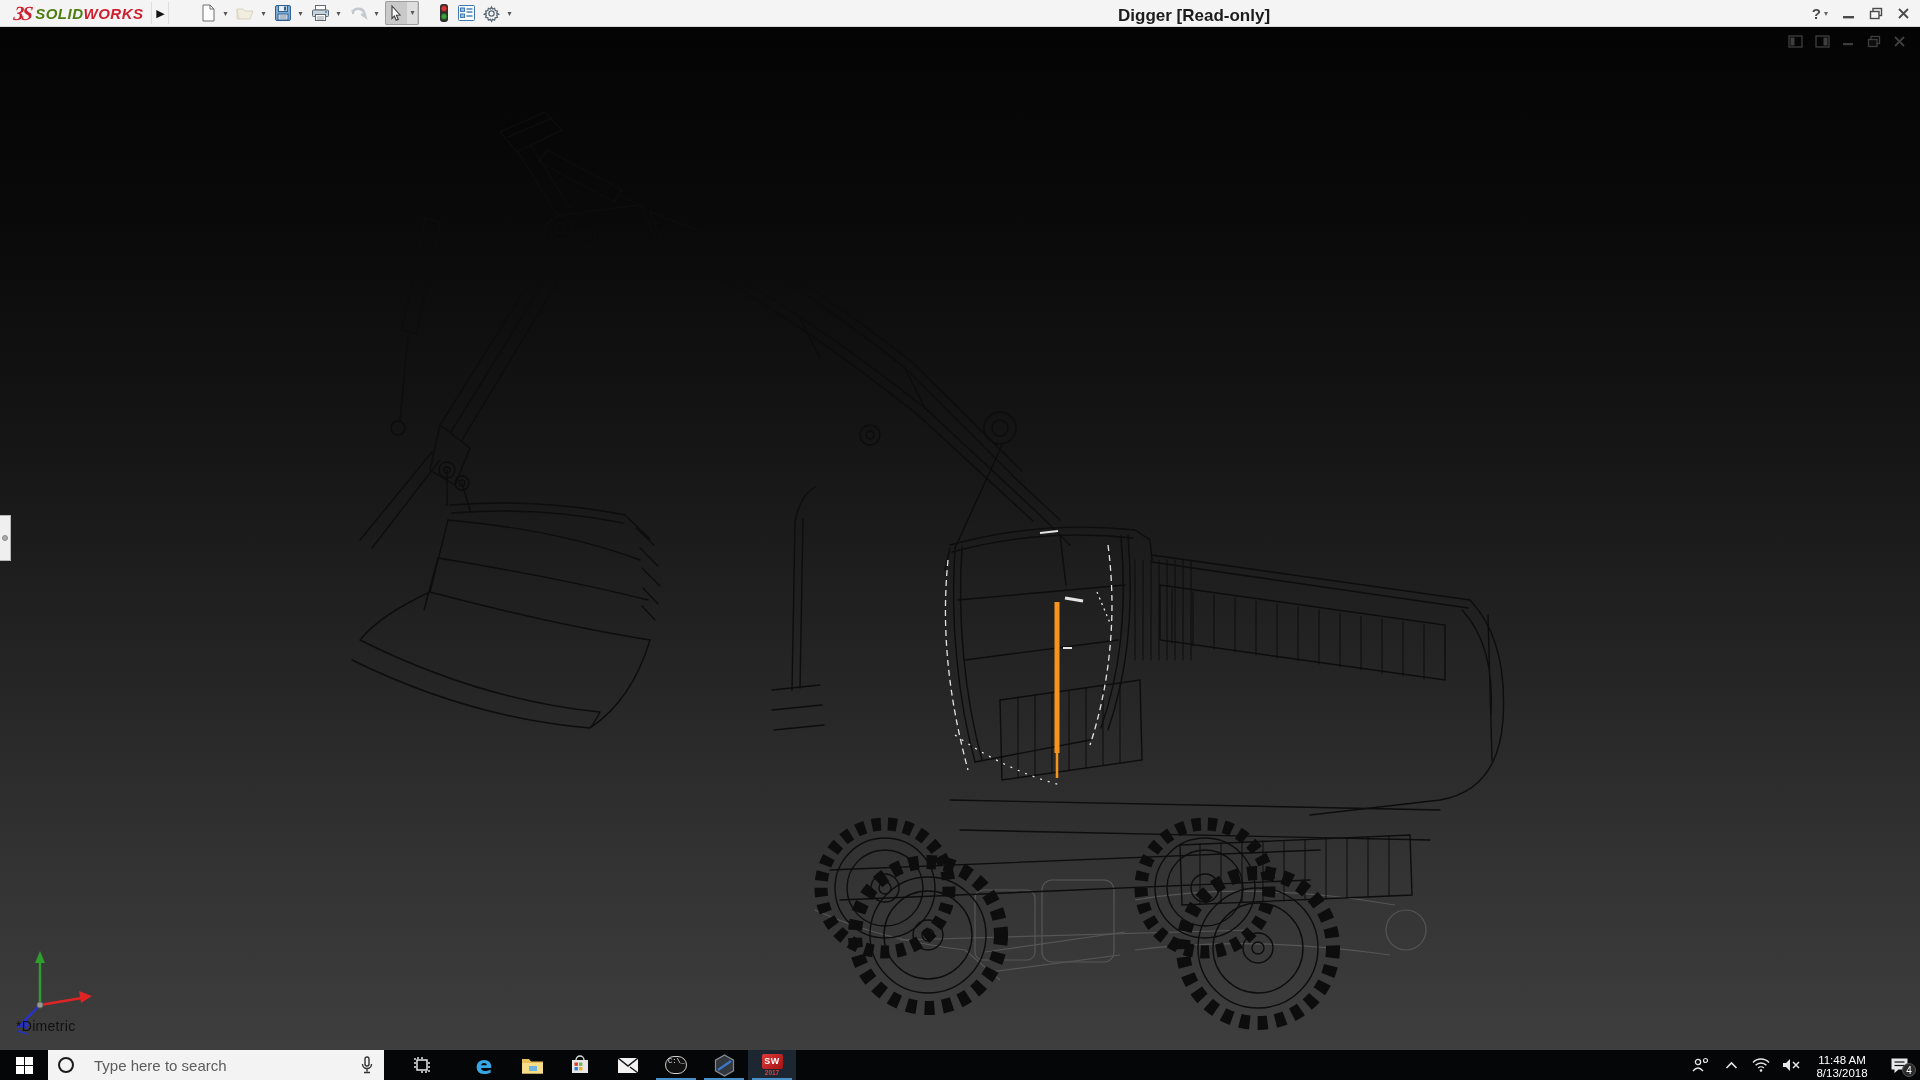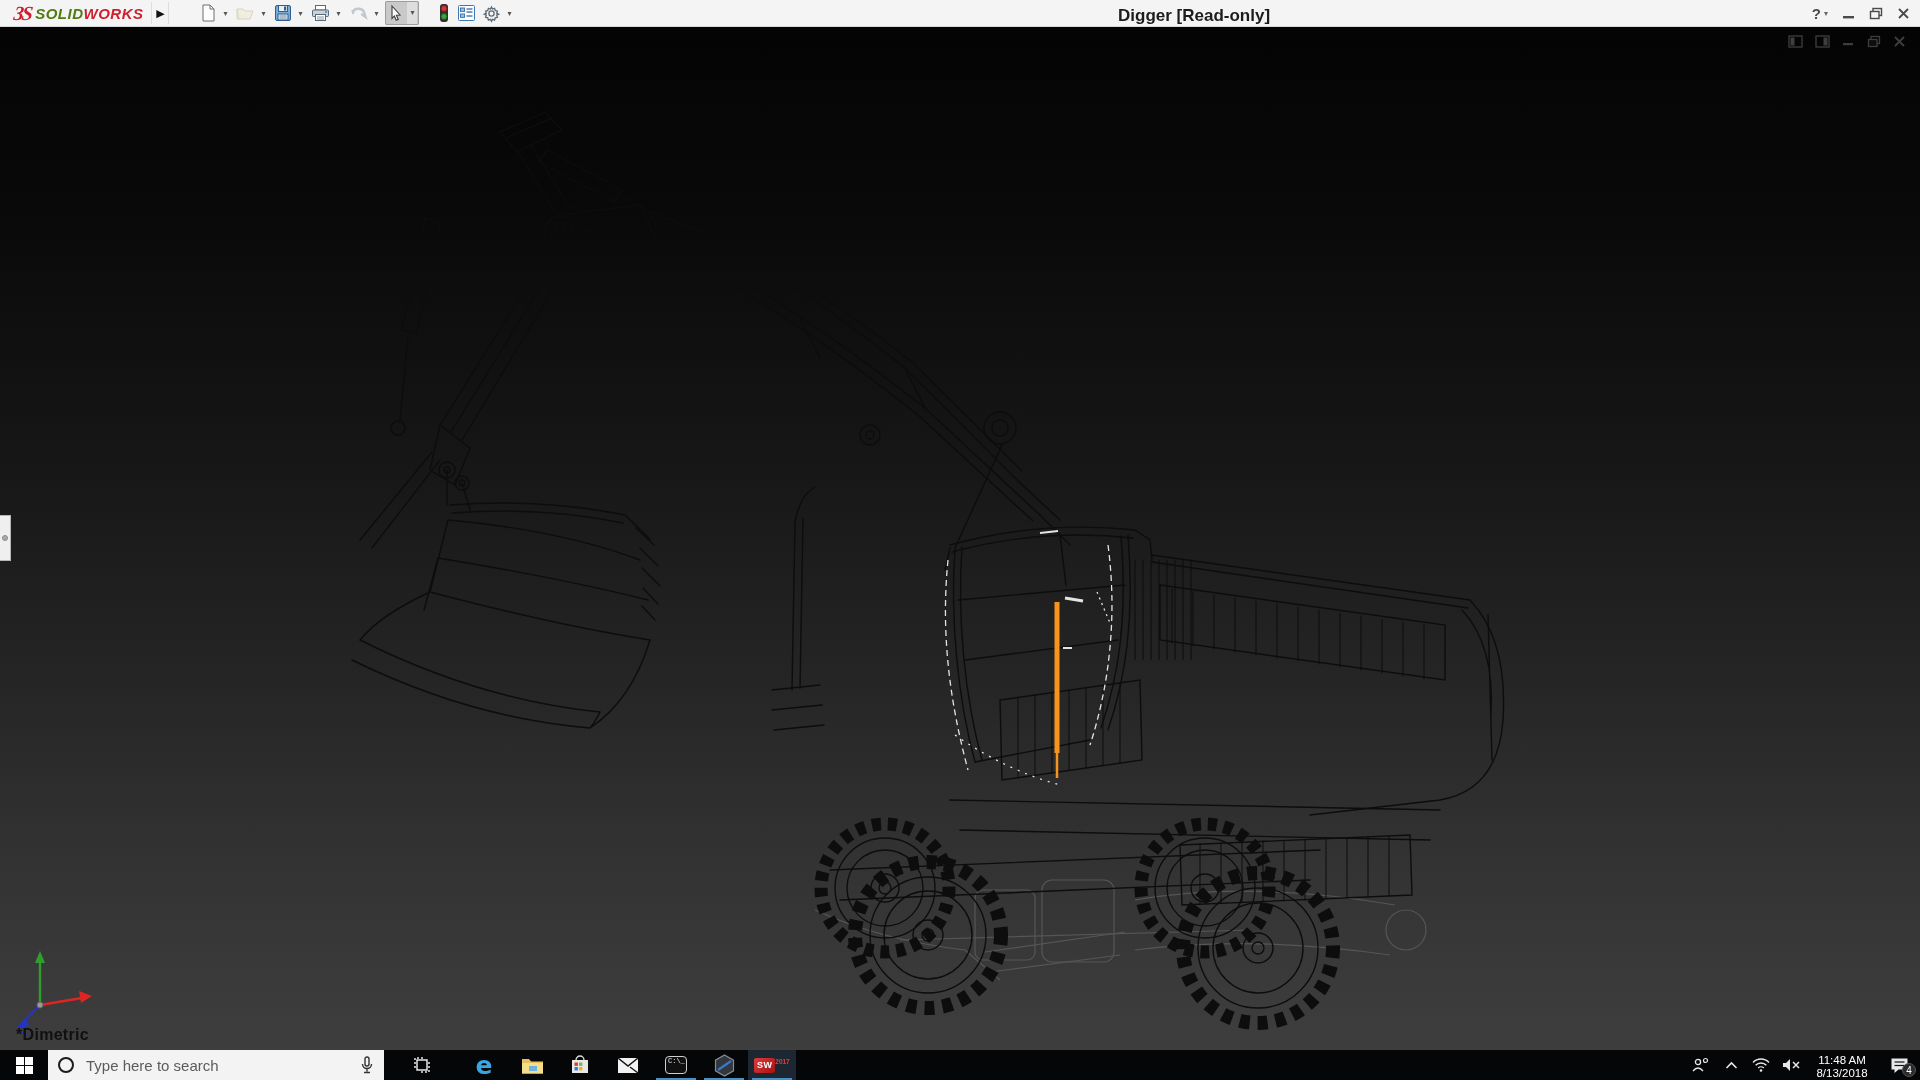--- a/index.html
+++ b/index.html
@@ -25,41 +25,41 @@
   .winctrl .hcaret { font-size:8px; margin-left:-8px; color:#666; }
   .winctrl svg { display:block; }
 
   
   .viewport { position:absolute; top:27px; left:0; width:1920px; height:1023px;
     background:linear-gradient(180deg,#040404 0%,#090909 18%,#161616 42%,#262626 65%,#333 82%,#3e3e3e 100%); }
   .innerctrl { position:absolute; top:8px; right:14px; display:flex; gap:12px; align-items:center; }
   .innerctrl svg { display:block; opacity:.55; }
   .side-tab { position:absolute; left:0; top:488px; width:11px; height:46px; background:#efefef; border:1px solid #b5b5b5; border-left:none; display:flex; align-items:center; justify-content:center; }
   .side-tab .dot { width:6px; height:6px; border-radius:50%; background:#aaa; border:1px solid #8b8b8b; }
-  .viewlabel { position:absolute; left:16px; bottom:6px; font-size:16px; color:#101010; letter-spacing:.3px;font-weight:bold; }
+  .viewlabel { position:absolute; left:16px; bottom:16px; font-size:14px; color:#101010; letter-spacing:.3px; }
   .model { position:absolute; top:0; left:0; }
 
   
   .taskbar { position:absolute; top:1050px; left:0; width:1920px; height:30px; background:#050608; display:flex; align-items:stretch; }
   .tb-slot { width:48px; display:flex; align-items:center; justify-content:center; position:relative; }
   .tb-slot .underline { position:absolute; bottom:0; left:4px; right:4px; height:2px; background:#4a90c8; }
   .tb-slot.active { background:#1d2732; }
   .startbtn svg { display:block; }
-  .searchbox { width:336px; background:#f3f3f3; display:flex; align-items:center; padding:0 10px; gap:12px; }
+  .searchbox { width:336px; background:#f3f3f3; display:flex; align-items:center; padding:0 10px; gap:20px; }
   .searchbox .ring { width:16px; height:16px; border:2.5px solid #1b1b1b; border-radius:50%; flex:none; }
   .searchbox input { flex:1; border:none; outline:none; background:transparent; font-size:15px; color:#444; font-family:"Liberation Sans",sans-serif; }
   .searchbox input::placeholder { color:#5c5c5c; opacity:1; }
   .tray { margin-left:auto; display:flex; align-items:flex-end; gap:0; }
   .tray-ic { width:30px; height:30px; display:flex; align-items:center; justify-content:center; }
   .clock { width:72px; text-align:center; color:#fff; font-size:11.5px; line-height:13px; padding:0 2px; }
   .action { position:relative; width:42px; height:30px; display:flex; align-items:center; justify-content:center; }
   .badge { position:absolute; right:4px; bottom:3px; min-width:14px; height:14px; border-radius:50%; background:#2b2b2b; color:#fff; font-size:10px; line-height:14px; text-align:center; border:1px solid #555; }
   .edge-e { color:#37a6e2; font-size:25px; font-weight:bold; font-family:"DejaVu Sans",sans-serif; line-height:1; }
-  .cmd-ic { width:22px; height:18px; background:#101010; border:1px solid #cfcfcf; border-radius:4px; color:#efefef; font-size:7px; font-family:"Liberation Mono",monospace; padding:1px 2px; line-height:1; }
-  .sw-ic { display:flex; flex-direction:row; align-items:flex-start; line-height:1; }
+  .cmd-ic { width:22px; height:18px; background:#101010; border:1px solid #cfcfcf; border-radius:9px; color:#efefef; font-size:7px; font-family:"Liberation Mono",monospace; padding:1px 2px; line-height:1; }
+  .sw-ic { display:flex; flex-direction:column; align-items:center; line-height:1; }
   .sw-cube { width:21px; height:15px; background:linear-gradient(135deg,#e03a3a,#a31212); color:#fff; font-size:9px; font-weight:bold; text-align:center; line-height:15px; letter-spacing:.5px; border-radius:2px; }
   .sw-year { font-size:6.5px; font-weight:bold; color:#e04040; margin-top:1px; }
 </style>
 </head>
 <body>
 
 <div class="titlebar">
   <div class="brand">
     <span class="ds">3S</span>
     <span class="solid">SOLID</span>

